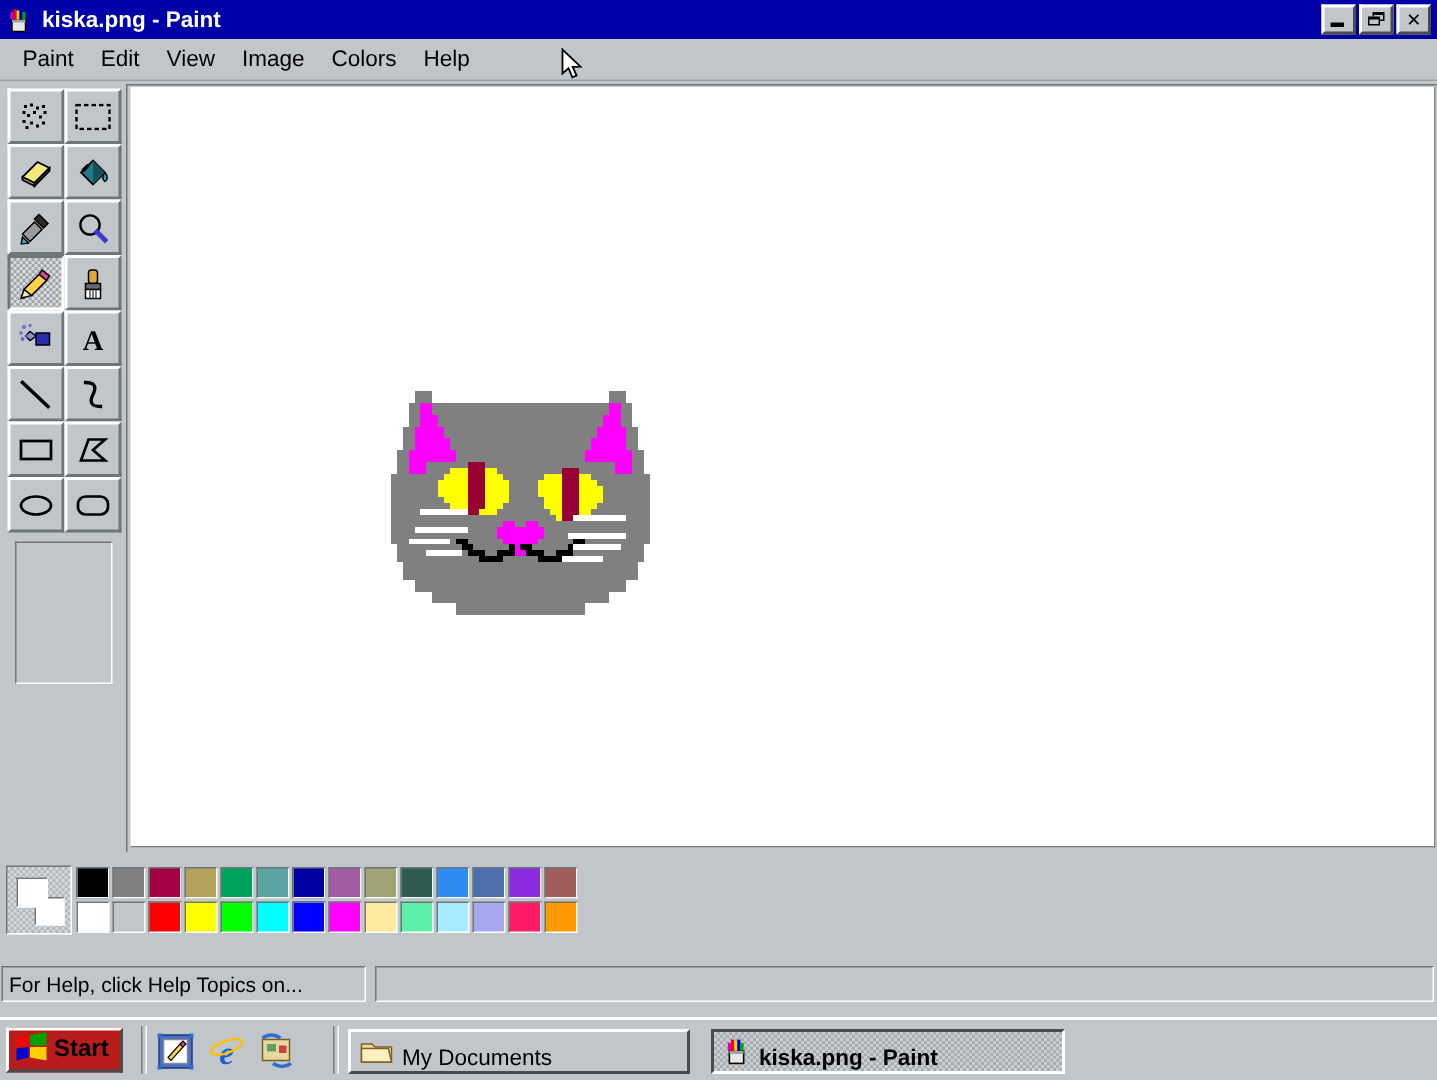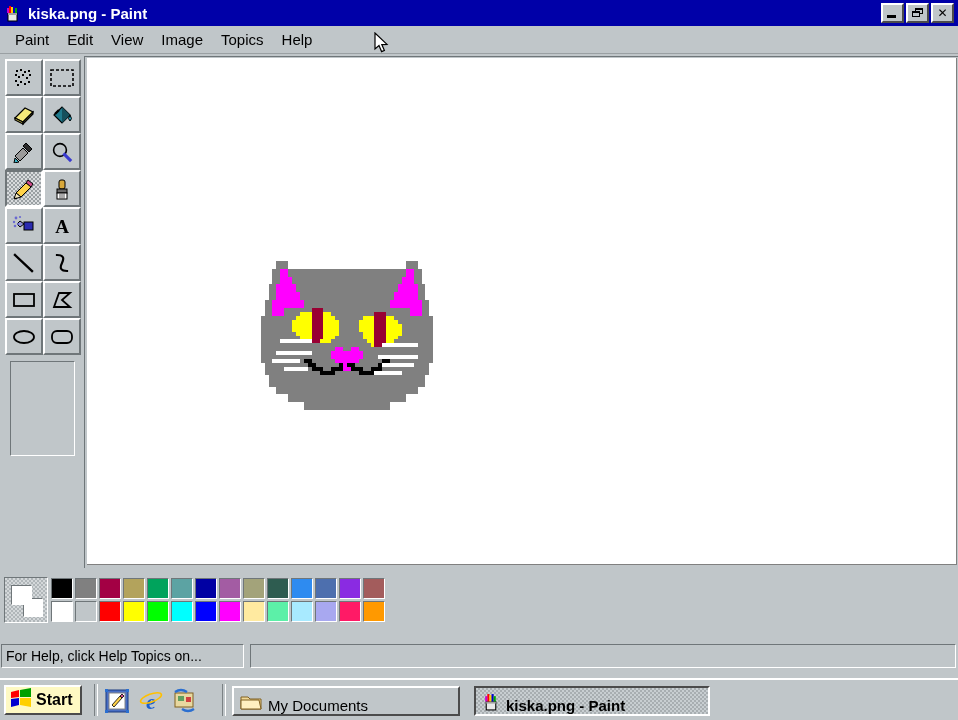--- a/index.html
+++ b/index.html
@@ -277,21 +277,21 @@
     background: #c0c6c9;
     border-top: 2px solid #ffffff;
     box-sizing: border-box;
   }
   #start-button {
     position: absolute;
     left: 4px; top: 5px;
     height: 30px;
     display: flex; align-items: center;
     padding: 0 8px 0 4px;
-    background: #fef9c3;
+    background: #b91c1c;
     border-top: 2px solid #ffffff;
     border-left: 2px solid #ffffff;
     border-right: 2px solid #4b4b4b;
     border-bottom: 2px solid #4b4b4b;
     box-sizing: border-box;
     cursor: default;
   }
   #start-button .label {
     font-size: 16px; font-weight: bold; color: #000;
     margin-left: 4px;
@@ -404,21 +404,21 @@
           <span class="glyph">✕</span>
         </div>
       </div>
     </div>
 
     <div id="menubar">
       <div class="menu-item">Paint</div>
       <div class="menu-item">Edit</div>
       <div class="menu-item">View</div>
       <div class="menu-item">Image</div>
-      <div class="menu-item">Topics</div>
+      <div class="menu-item">Colors</div>
       <div class="menu-item">Help</div>
     </div>
 
     <div id="toolbox">
       <div id="tool-grid">
 
         <div class="tool-btn">
           <svg width="22" height="22" viewBox="0 0 22 22">
             <g fill="#000">
               <rect x="3" y="3" width="2" height="2"></rect>

